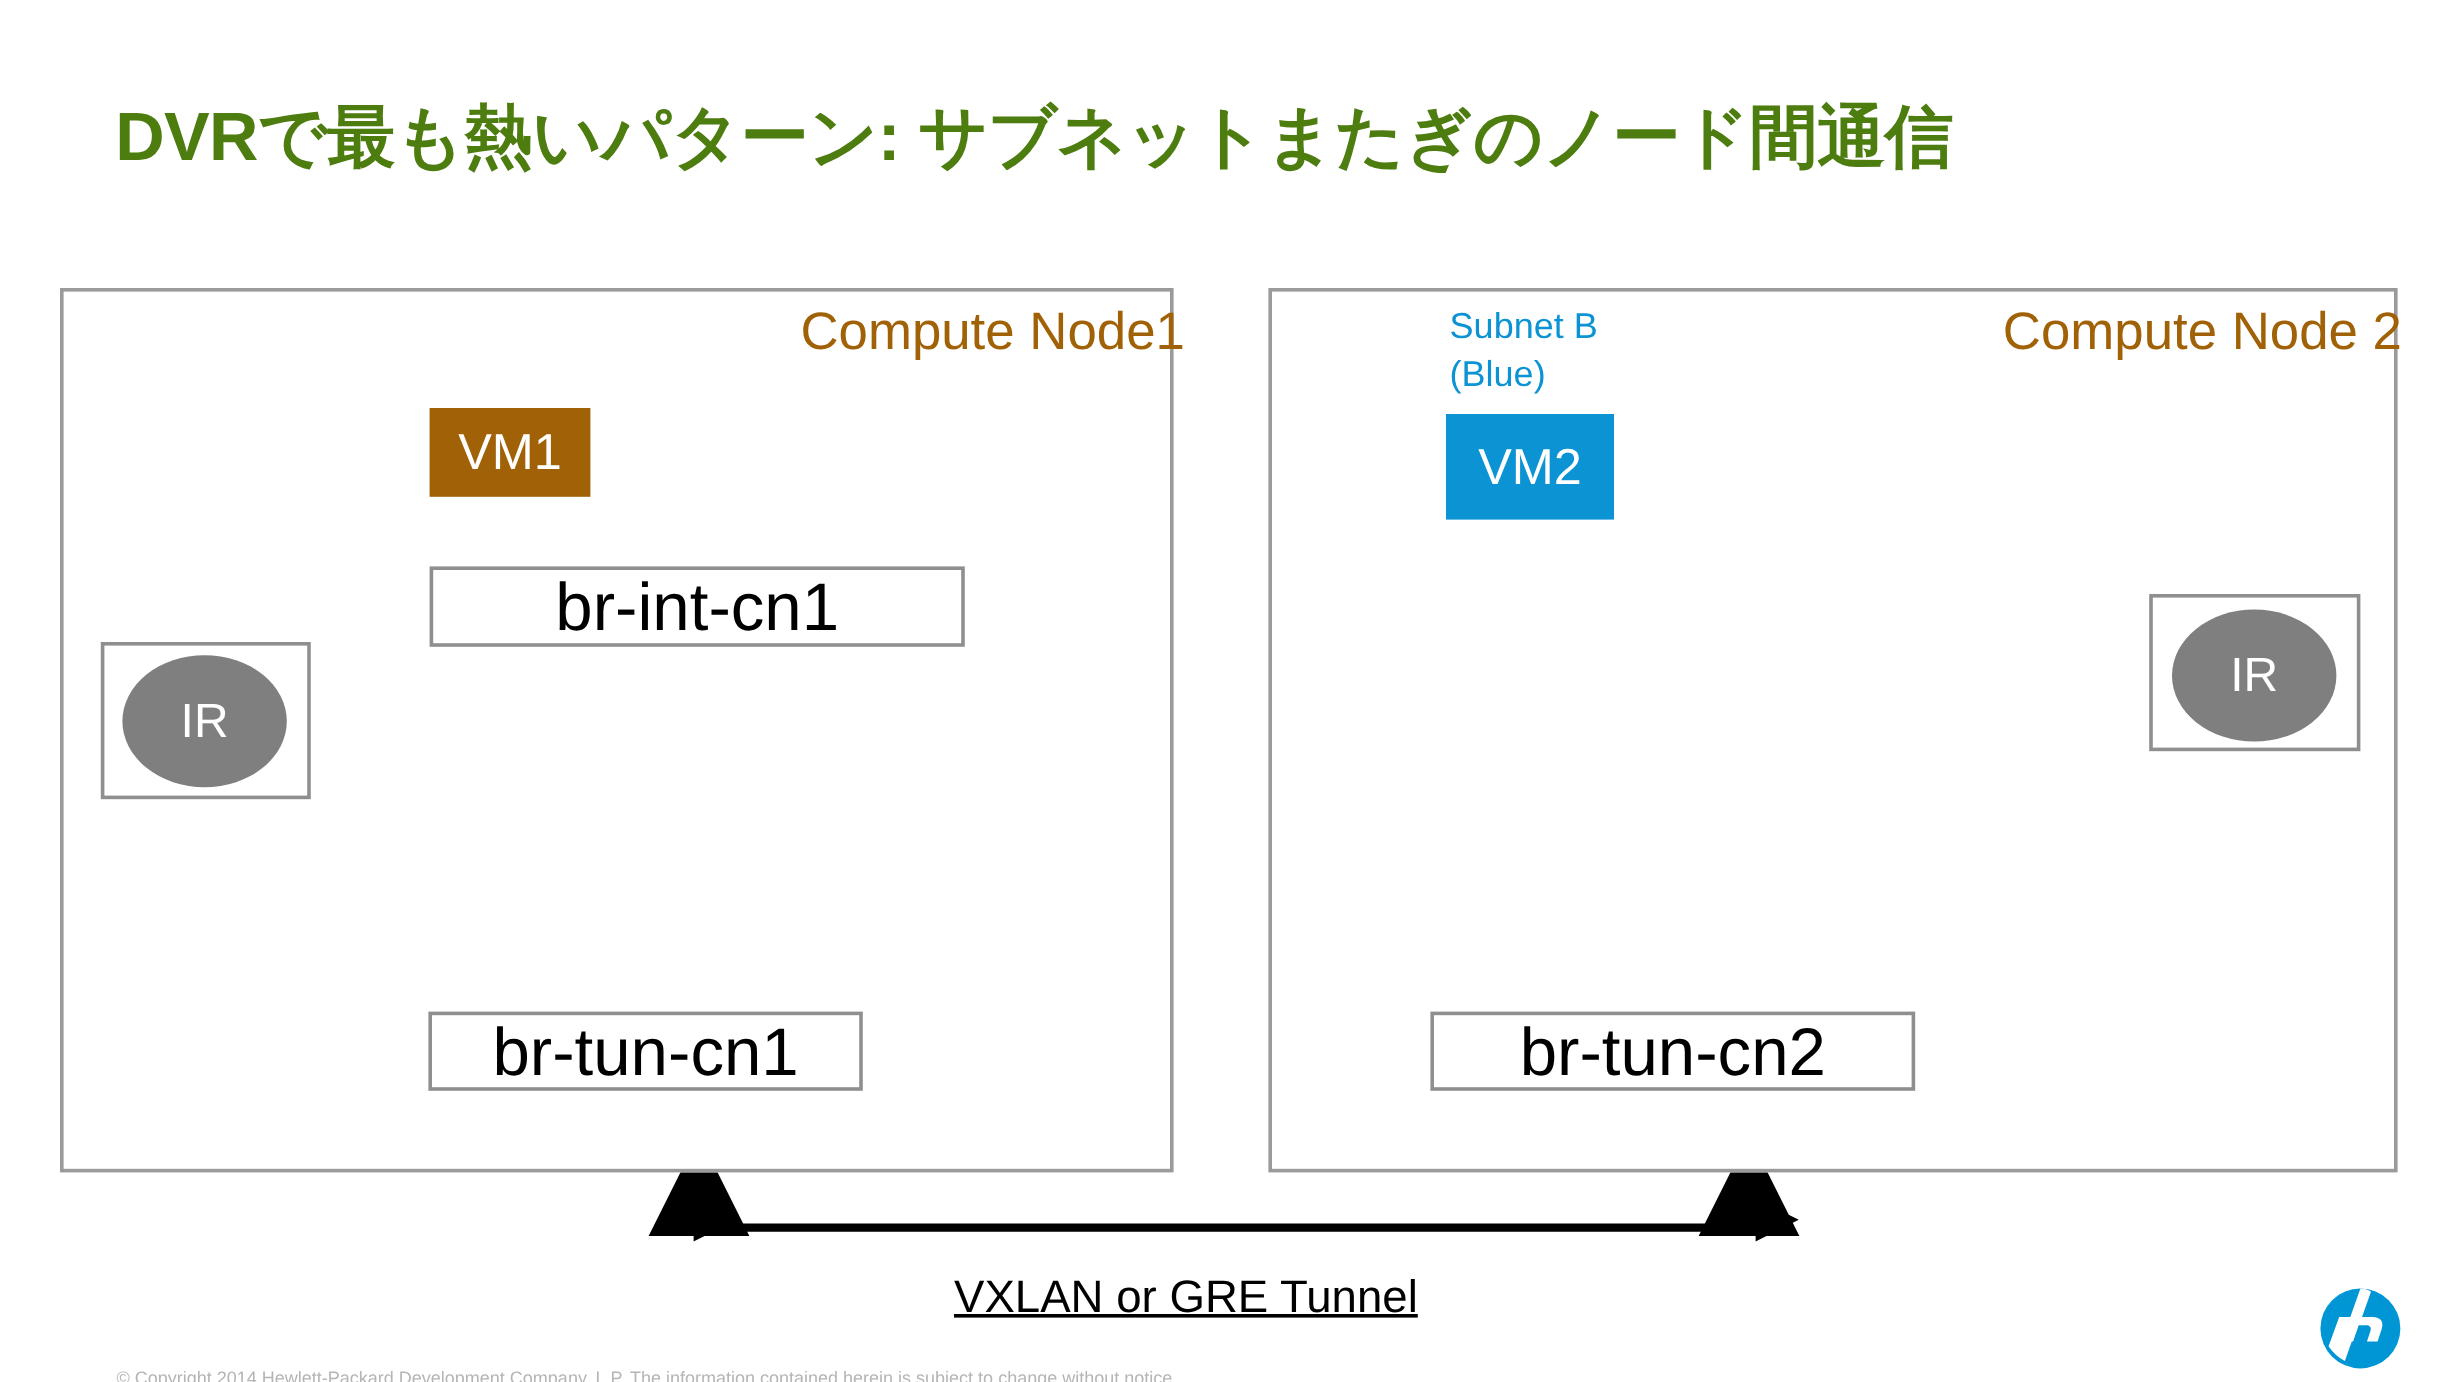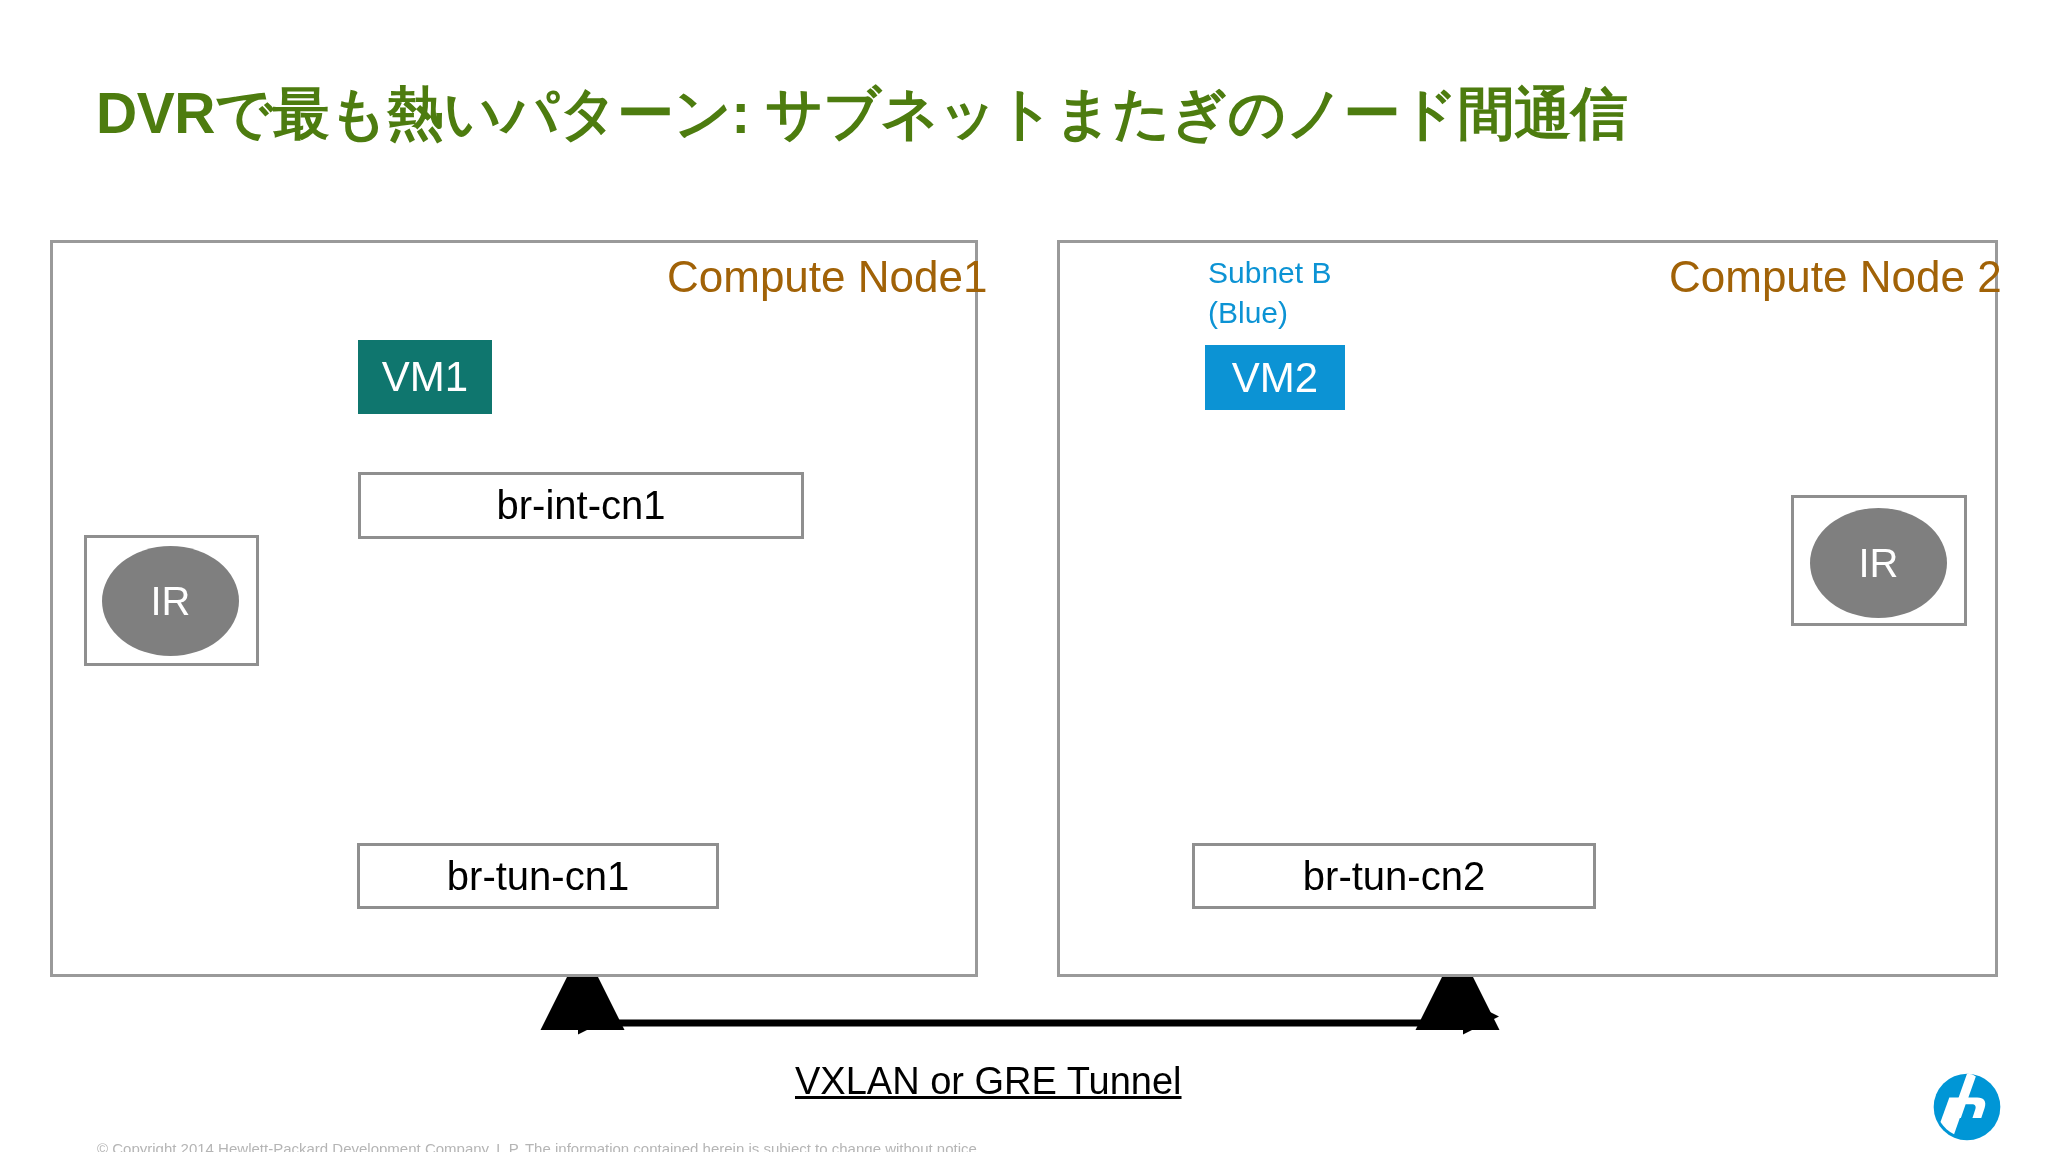--- a/index.html
+++ b/index.html
@@ -79,33 +79,33 @@
   
   .vm-box {
     position: absolute;
     display: flex;
     align-items: center;
     justify-content: center;
     color: #ffffff;
     font-size: 42px;
     box-sizing: border-box;
   }
-  #vm1 { left: 358px;  top: 340px; width: 134px; height: 74px; background: #0f766e; }
-  #vm2 { left: 1205px; top: 345px; width: 140px; height: 65px; background: #0C93D4; }
+  #vm1 { left: 358px;  top: 340px; width: 134px; height: 74px; background: #a16207; }
+  #vm2 { left: 1205px; top: 345px; width: 140px; height: 88px; background: #0C93D4; }
 
   
   .bridge-box {
     position: absolute;
     border: 3px solid #8f8f8f;
     background: #ffffff;
     box-sizing: border-box;
     display: flex;
     align-items: center;
     justify-content: center;
-    font-size: 40px;
+    font-size: 56px;
     color: #000000;
   }
   #br-int-cn1 { left: 358px;  top: 472px; width: 446px; height: 67px; }
   #br-int-cn2 { left: 1192px; top: 473px; width: 450px; height: 67px; }
   #br-tun-cn1 { left: 357px;  top: 843px; width: 362px; height: 66px; }
   #br-tun-cn2 { left: 1192px; top: 843px; width: 404px; height: 66px; }
 
   
   .ir-box {
     position: absolute;

